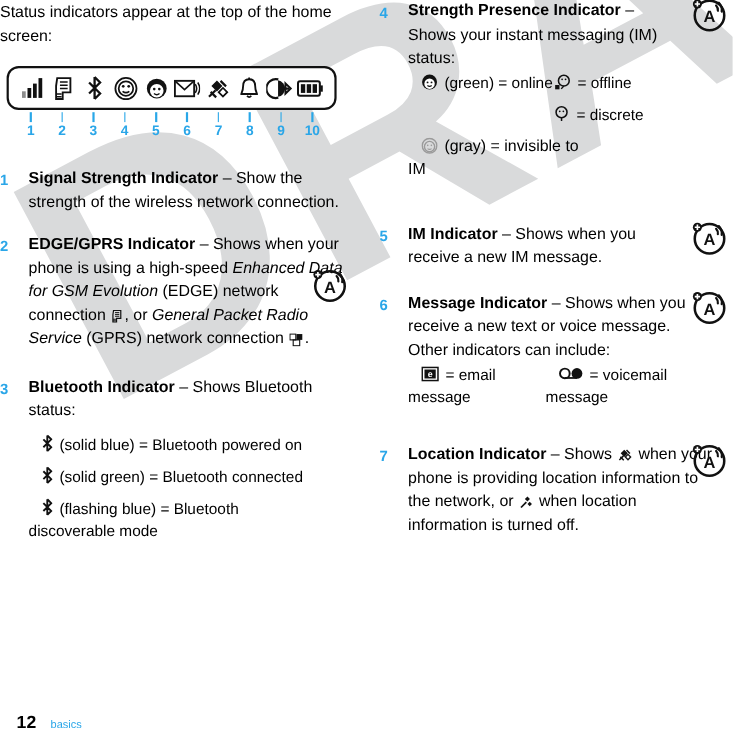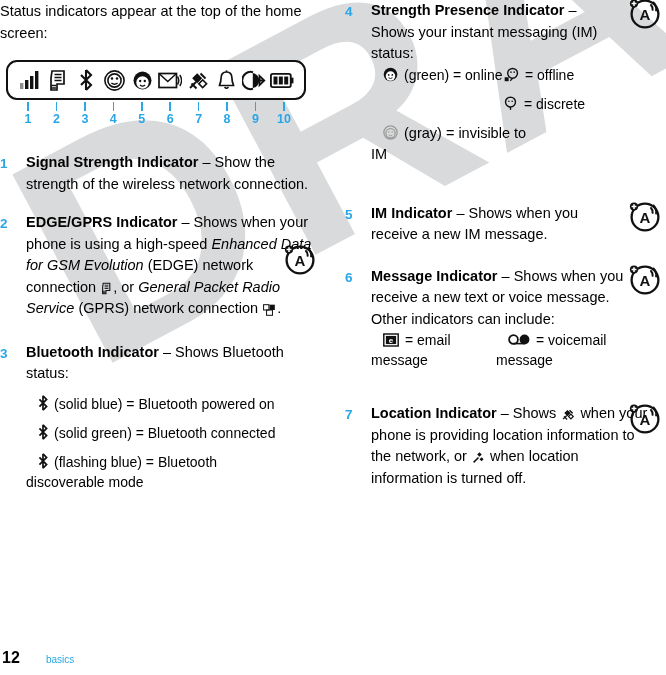--- a/index.html
+++ b/index.html
@@ -143,21 +143,21 @@
   #footer{
     position:absolute;
     left:0;bottom:8px;
     width:666px;
     z-index:3;
     display:flex;
     align-items:baseline;
   }
   #footer .pageno{
     font-size:16px;font-weight:bold;color:#000;
-    width:44px;text-align:left;
+    width:44px;text-align:center;
     padding-left:2px;
   }
   #footer .sect{
     font-size:10px;color:#2aa6e8;margin-top:42px;
   }
 </style>
 </head>
 <body>
 
 <div id="watermark">

